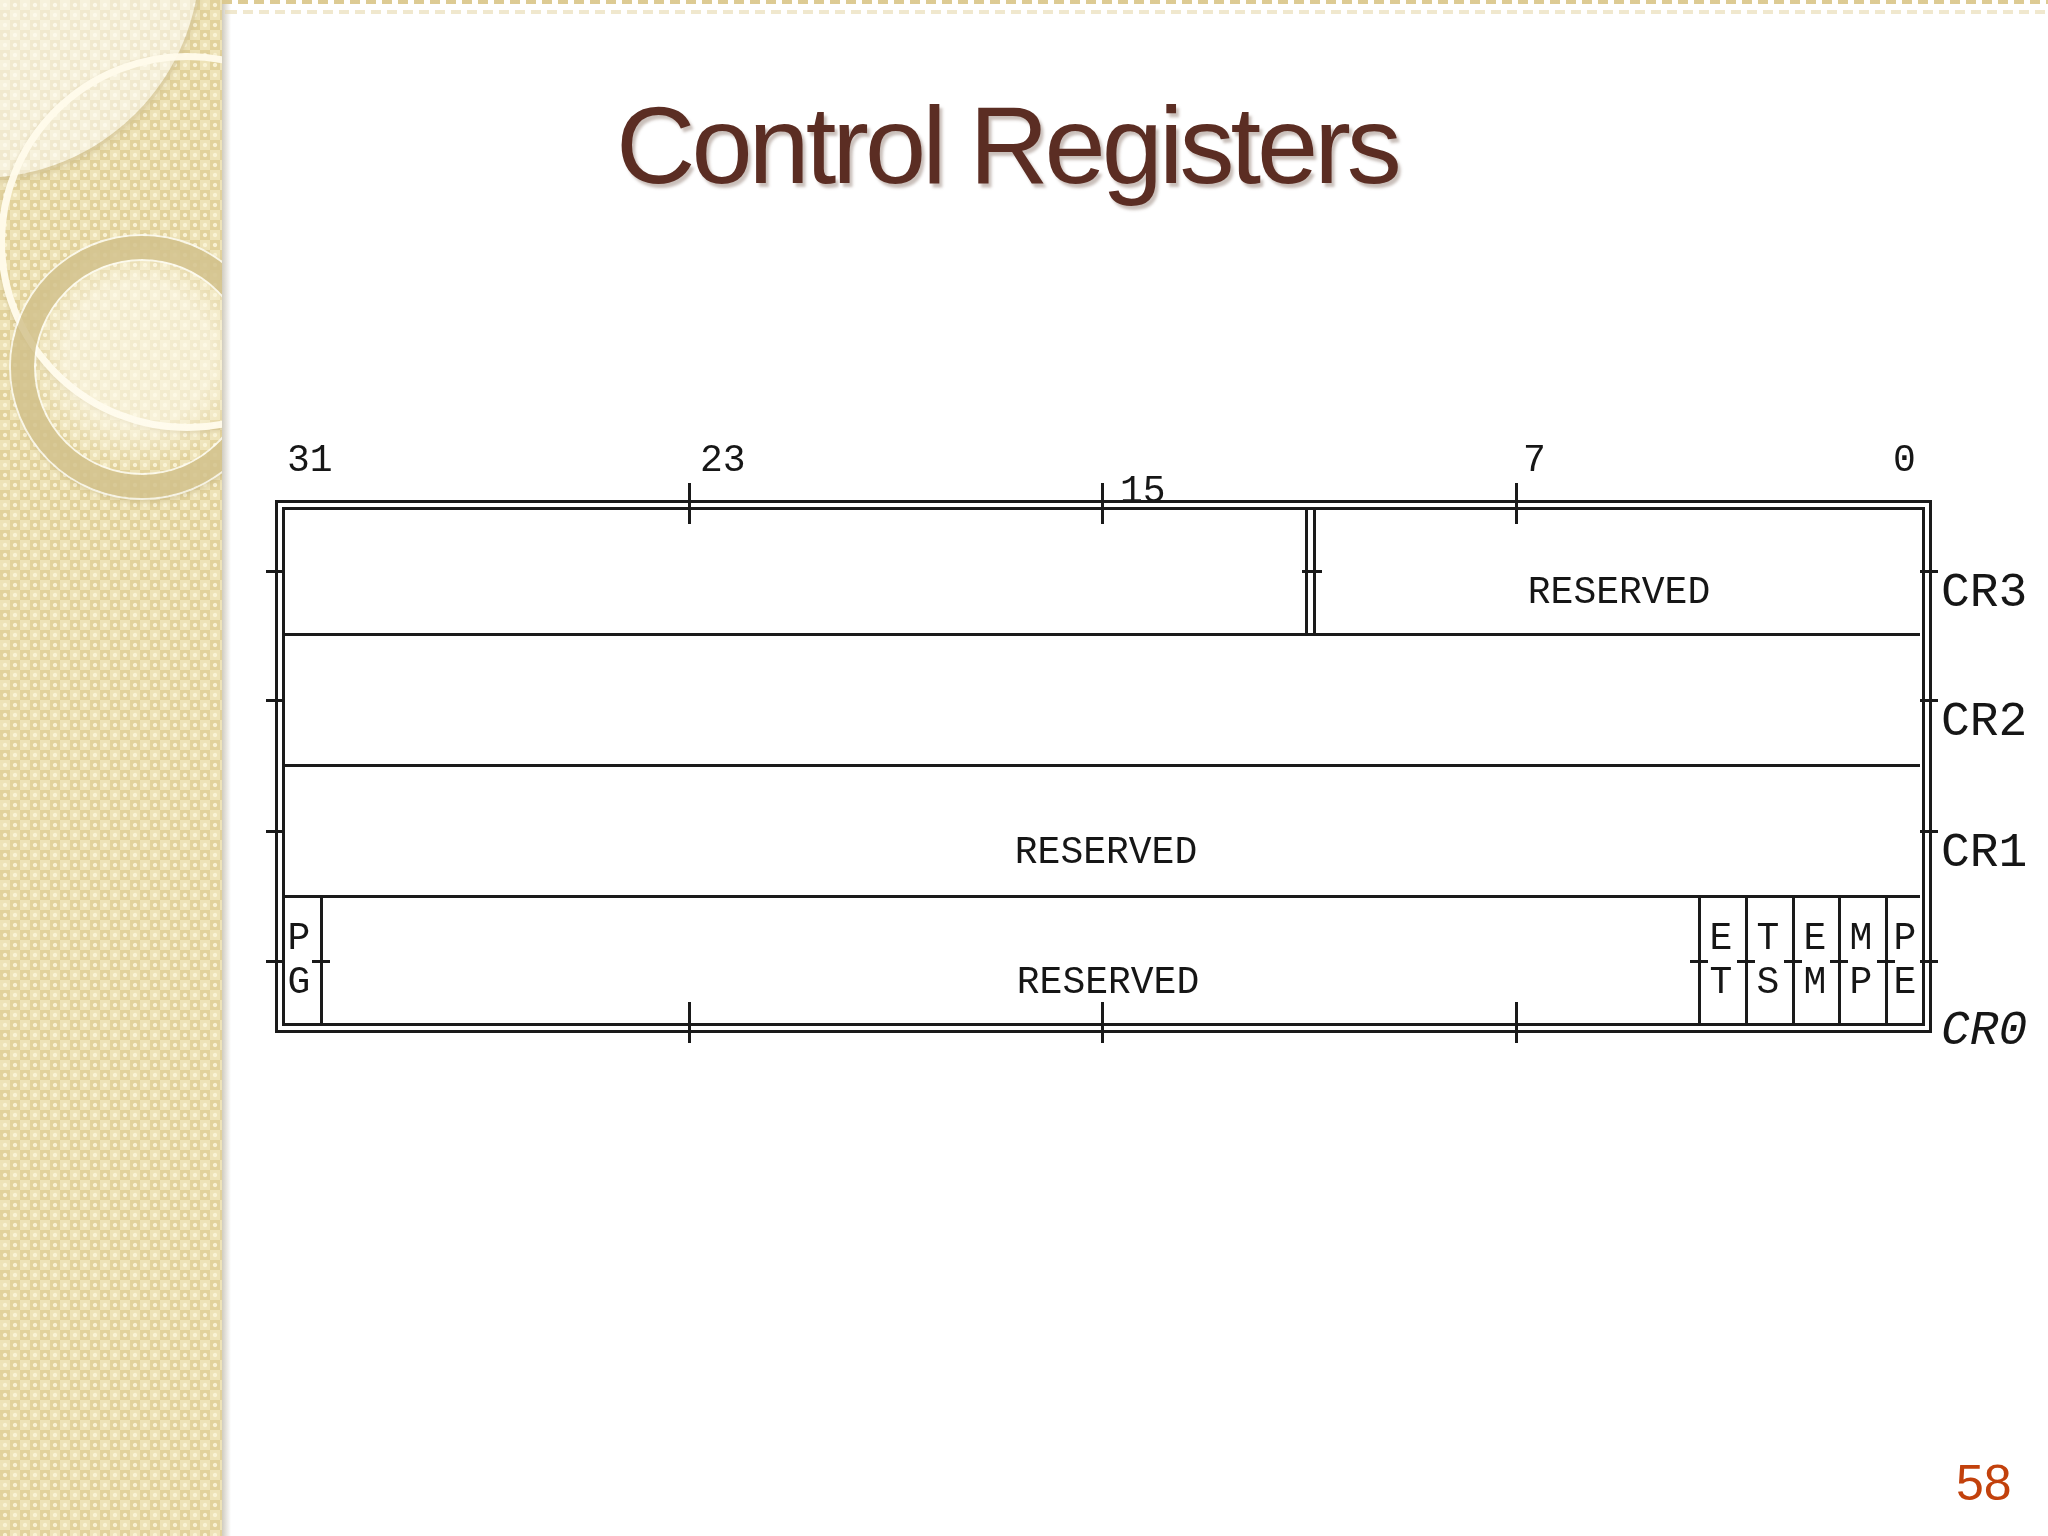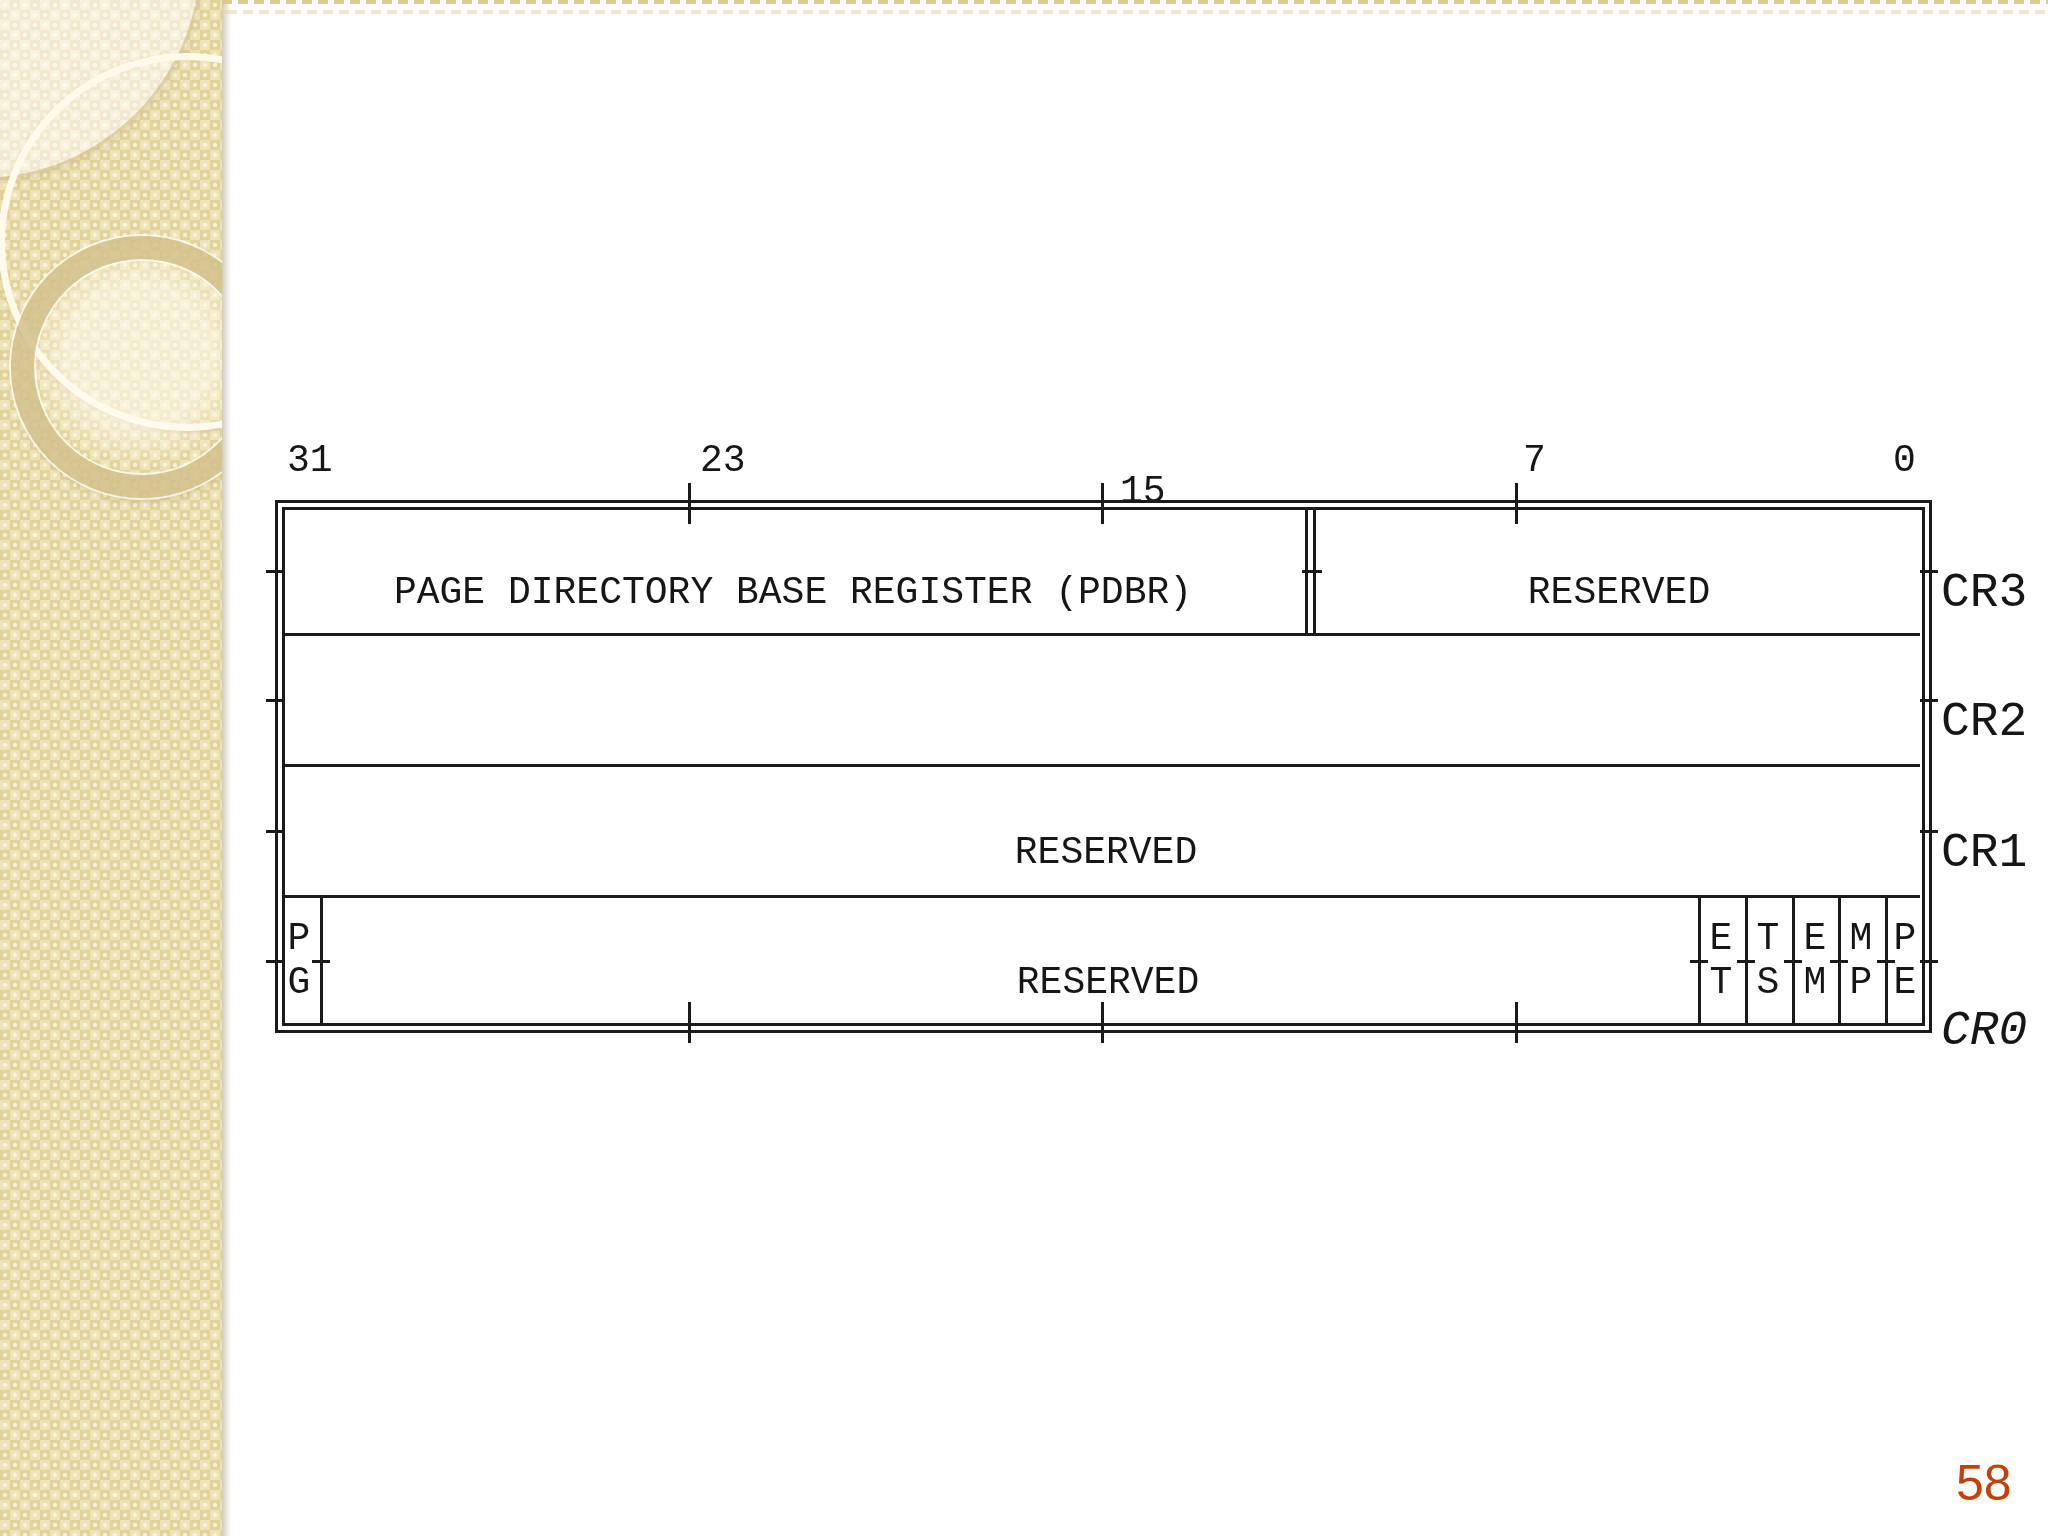--- a/index.html
+++ b/index.html
@@ -93,20 +93,21 @@
 
   <div class="sidebar">
     <div class="disc"></div>
     <div class="ring-thin"></div>
     <div class="glow"></div>
     <div class="ring-thick"></div>
   </div>
   <div class="sidebar-shadow"></div>
   <div class="top-strip"></div>
 
+  <div class="title">Control Registers</div>
 
   <div class="dgm">
 
     <div class="mono bitlbl bl31">31</div>
     <div class="mono bitlbl bl23">23</div>
     <div class="mono bitlbl bl15">15</div>
     <div class="mono bitlbl bl7">7</div>
     <div class="mono bitlbl bl0">0</div>
 
     <div class="rect outer"></div>
@@ -142,21 +143,20 @@
     <div class="notch nr ny3"></div>
     <div class="notch nr ny4"></div>
     <div class="notch nmid"></div>
     <div class="notch npg"></div>
     <div class="notch nf1"></div>
     <div class="notch nf2"></div>
     <div class="notch nf3"></div>
     <div class="notch nf4"></div>
     <div class="notch nf5"></div>
 
-    <div class="mono ctext t-pdbr">PAGE DIRECTORY BASE REGISTER (PDBR)</div>
     <div class="mono ctext t-cr3res">RESERVED</div>
     <div class="mono ctext t-cr1">RESERVED</div>
     <div class="mono ctext t-cr0res">RESERVED</div>
 
     <div class="mono stack st-pg">
       <span>P</span>
       <span>G</span>
     </div>
     <div class="mono stack st-f1">
       <span>E</span>

